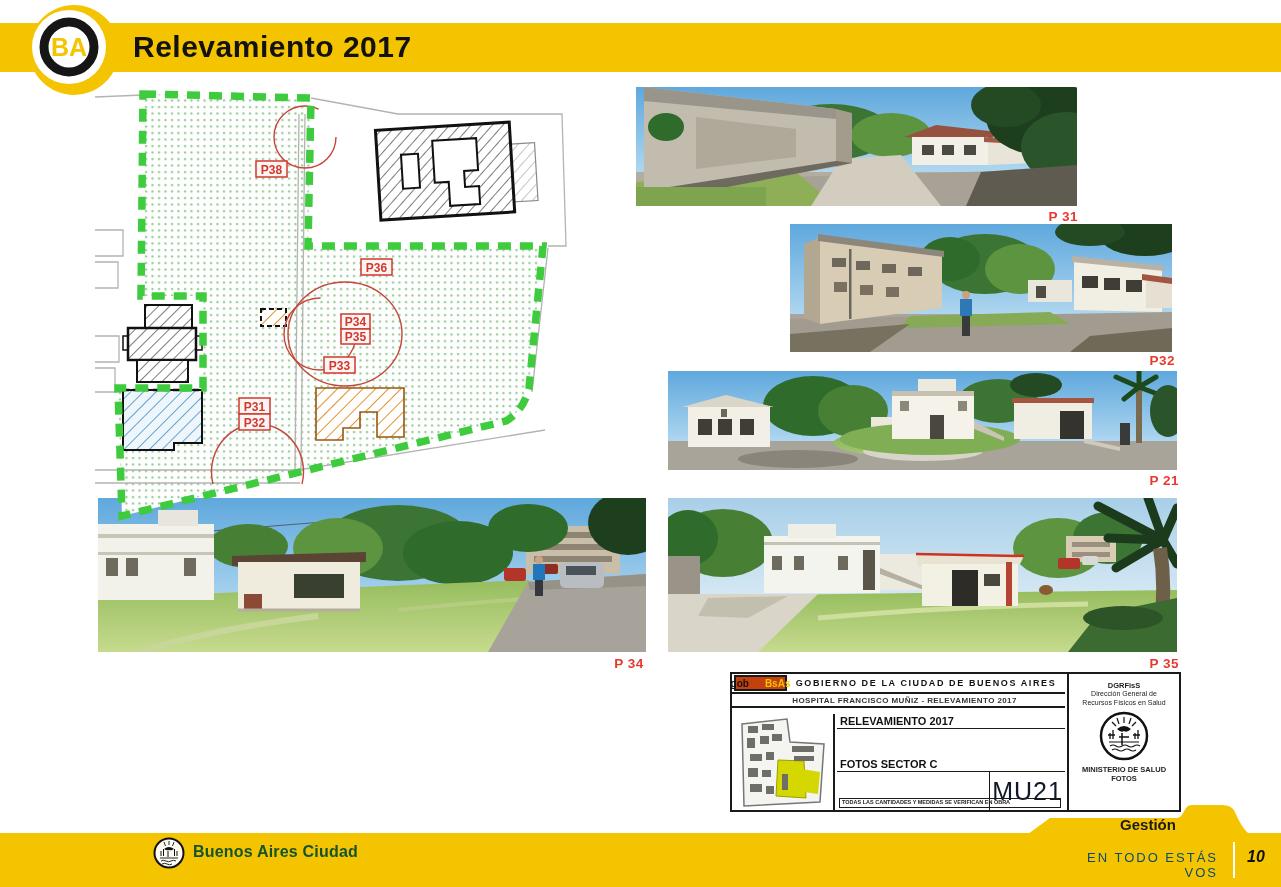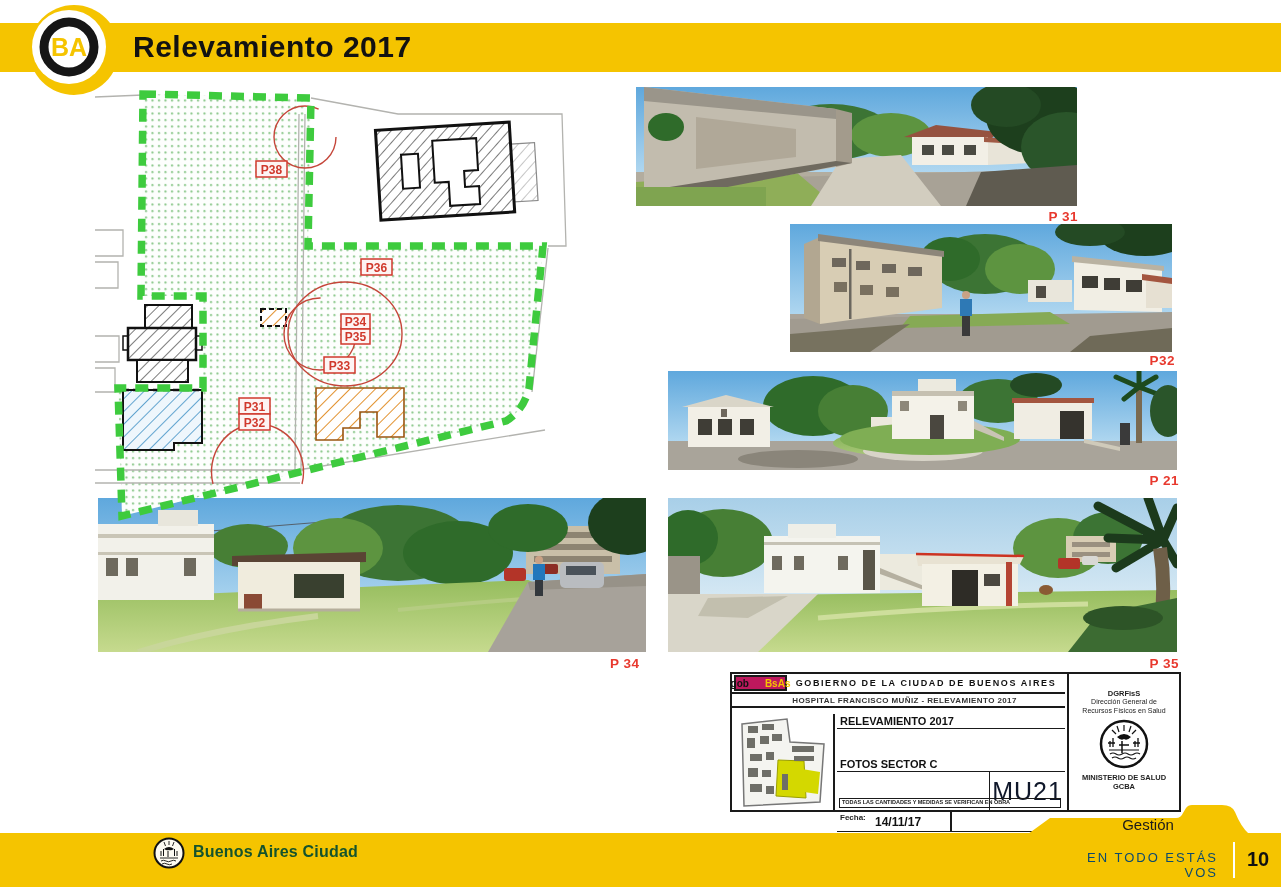--- a/index.html
+++ b/index.html
@@ -10,27 +10,27 @@
   .header-band { position:absolute; left:0; top:23px; width:1281px; height:49px; background:#F5C400; }
   .header-logo { position:absolute; left:18px; top:0; }
   .header-title { position:absolute; left:133px; top:30px; font-size:30px; font-weight:bold; color:#121212; letter-spacing:0.5px; }
 
   
   .photo { position:absolute; display:block; }
   .photo-label { position:absolute; font-weight:bold; color:#e8392e; font-size:13.5px; letter-spacing:0.5px; }
 
   
   .tblock { position:absolute; left:730px; top:672px; width:451px; height:140px; background:#fff; border:2px solid #1a1a1a; font-family:"Liberation Sans", sans-serif; }
-  .tb-right { position:absolute; right:0; top:0; bottom:0; width:112px; border-left:2px solid #1a1a1a; text-align:center; padding-top:15px; }
+  .tb-right { position:absolute; right:0; top:0; bottom:0; width:112px; border-left:2px solid #1a1a1a; text-align:center; padding-top:7px; }
   .tb-right .l1 { font-size:7.5px; font-weight:bold; color:#222; }
   .tb-right .l2 { font-size:7px; color:#222; line-height:8.5px; }
   .tb-right .min { font-size:7.5px; font-weight:bold; color:#222; margin-top:2px; line-height:9px; }
   .tb-left { position:absolute; left:0; top:0; right:114px; bottom:0; }
   .tb-row1 { height:20px; border-bottom:2px solid #1a1a1a; display:flex; align-items:center; }
-  .gob-box { width:53px; height:16px; border:2px solid #1a1a1a; margin-left:2px; font-size:10px; font-weight:bold; display:flex; align-items:center; justify-content:center; background:#be185d; }
+  .gob-box { width:53px; height:16px; border:2px solid #1a1a1a; margin-left:2px; font-size:10px; font-weight:bold; display:flex; align-items:center; justify-content:center; background:#c2410c; }
   .gob-box .g1 { color:#111; } .gob-box .g2 { color:#F5C400;padding-left:16px; }
   .gov-line { flex:1; text-align:center; font-size:9px; font-weight:bold; letter-spacing:1.6px; color:#111; }
   .tb-row2 { height:14px; border-bottom:2px solid #1a1a1a; display:flex; align-items:center; justify-content:center; font-size:8px; font-weight:bold; color:#333; letter-spacing:0.4px;padding-left:12px; }
   .tb-body { position:absolute; left:0; top:40px; right:0; bottom:0; }
   .tb-map { position:absolute; left:0; top:0; bottom:0; width:103px; border-right:2px solid #1a1a1a; }
   .tb-mid { position:absolute; left:105px; top:0; right:0; bottom:0; }
   .tb-t1 { height:15px; border-bottom:1.5px solid #1a1a1a; font-size:11px; font-weight:bold; color:#111; padding-left:3px; line-height:14px; }
   .tb-t2 { height:15px; border-bottom:1.5px solid #1a1a1a; font-size:11px; font-weight:bold; color:#111; padding-left:3px; line-height:14px;margin-top:28px; }
   .tb-mid3 { position:relative; height:39px; border-bottom:1.5px solid #1a1a1a; }
   .tb-small-rows { position:absolute; left:0; top:0; width:152px; height:100%; }
@@ -40,25 +40,25 @@
   .tb-mu { position:absolute; left:152px; top:0; right:0; height:100%; border-left:1.5px solid #1a1a1a; display:flex; align-items:center; justify-content:center; font-size:25px; color:#0f172a; letter-spacing:1px; }
   .tb-fecha { position:relative; height:21px; border-bottom:1.5px solid #1a1a1a; }
   .tb-fecha .flabel { position:absolute; left:3px; top:2px; font-size:8px; font-weight:bold; color:#222; }
   .tb-fecha .fval { position:absolute; left:38px; top:4px; font-size:12px; font-weight:bold; color:#111; }
   .tb-fecha .fdiv { position:absolute; left:113px; top:0; bottom:0; width:1.5px; background:#1a1a1a; }
   .tb-disc { position:absolute; left:2px; right:4px; bottom:2px; height:10px; border:1.5px solid #1a1a1a; font-size:5.5px; font-weight:bold; color:#222; line-height:7px; padding-left:2px; white-space:nowrap; overflow:hidden; }
 
   
   .footer-bar { position:absolute; left:0; top:833px; width:1281px; height:54px; background:#F5C400; }
   .footer-tab { position:absolute; left:1020px; top:800px; }
-  .gestion { position:absolute; left:1108px; top:816px; width:80px; text-align:center; font-size:15px; font-weight:normal; color:#1a1a1a; }
+  .gestion { position:absolute; left:1108px; top:816px; width:80px; text-align:center; font-size:15px; font-weight:bold; color:#1a1a1a; }
   .brand { position:absolute; left:193px; top:843px; font-size:16px; font-weight:bold; color:#14532d; letter-spacing:0.2px; }
   .footer-seal { position:absolute; left:152px; top:836px; }
   .slogan { position:absolute; left:1060px; top:850px; width:158px; text-align:right; font-size:13px; color:#0c4a6e; letter-spacing:2px; }
-  .page-num { position:absolute; left:1247px; top:848px; font-size:20px; font-weight:bold; color:#111; }
+  .page-num { position:absolute; left:1247px; top:848px; font-size:16px; font-weight:bold; color:#111;font-style:italic; }
   .footer-div { position:absolute; left:1233px; top:842px; width:2px; height:36px; background:#ffffff; }
 
   svg { display:block; }
 </style>
 </head>
 <body>
 
 <div class="page">
 
   <svg width="0" height="0" style="position:absolute">
@@ -268,21 +268,21 @@
     <line x1="140" y1="112" x2="262" y2="112" stroke="#b5ae9c" stroke-width="3"></line>
 
     <rect x="406" y="70" width="22" height="13" rx="3" fill="#b33428"></rect>
     <rect x="444" y="66" width="16" height="10" rx="2" fill="#8c2e24"></rect>
     <rect x="462" y="64" width="44" height="26" rx="5" fill="#b9bcc0"></rect>
     <rect x="468" y="68" width="30" height="9" fill="#4a525a"></rect>
     <circle cx="441" cy="62" r="4" fill="#caa285"></circle>
     <rect x="435" y="66" width="12" height="16" fill="#2277bb"></rect>
     <rect x="437" y="82" width="8" height="16" fill="#33383d"></rect>
   </svg>
-  <div class="photo-label" style="left:610px; top:656px; width:38px; text-align:left;">P 34</div>
+  <div class="photo-label" style="left:610px; top:656px; width:38px; text-align:center;">P 34</div>
 
   <svg class="photo" style="left:668px; top:498px" width="509" height="154" viewBox="0 0 509 154">
     <rect width="509" height="154" fill="url(#skyg2)"></rect>
     <ellipse cx="55" cy="45" rx="50" ry="34" fill="#477f35"></ellipse>
     <ellipse cx="20" cy="40" rx="30" ry="28" fill="#2f6b2a"></ellipse>
     <ellipse cx="390" cy="50" rx="45" ry="30" fill="#5d9440"></ellipse>
     <ellipse cx="440" cy="40" rx="35" ry="26" fill="#3c7434"></ellipse>
     <rect x="398" y="38" width="50" height="26" fill="#d8cdb4"></rect>
     <rect x="404" y="44" width="38" height="5" fill="#9a9080"></rect>
     <rect x="404" y="54" width="38" height="5" fill="#9a9080"></rect>
@@ -409,21 +409,21 @@
       <div class="l2">Recursos Físicos en Salud</div>
       <svg width="54" height="54" viewBox="0 0 54 54" style="margin:2px auto 0;">
         <circle cx="27" cy="27" r="23" fill="none" stroke="#111" stroke-width="2.5"></circle>
         <path d="M27 8 L27 14 M20 9 L22 15 M34 9 L32 15 M15 13 L19 17 M39 13 L35 17" stroke="#111" stroke-width="1.2"></path>
         <path d="M20 20 Q27 14 34 20 Q30 24 27 22 Q24 24 20 20" fill="#111"></path>
         <path d="M13 30 v-6 M16 30 v-9 M11 26 h7 M38 30 v-6 M41 30 v-9 M36 26 h7" stroke="#111" stroke-width="1.3"></path>
         <path d="M25 24 v12 M22 28 h10" stroke="#111" stroke-width="1.5"></path>
         <path d="M12 33 h30 M13 37 q3 -2 6 0 q3 2 6 0 q3 -2 6 0 q3 2 6 0 q3 -2 6 0 M15 41 q3 -2 6 0 q3 2 6 0 q3 -2 6 0 q3 2 6 0" stroke="#111" stroke-width="1.2" fill="none"></path>
       </svg>
       <div class="min">MINISTERIO DE SALUD</div>
-      <div class="min" style="margin-top:0;">GCBA</div>
+      <div class="min" style="margin-top:0;">FOTOS</div>
     </div>
     <div class="tb-left">
       <div class="tb-row1">
         <div class="gob-box">
           <span class="g1">gob</span>
             <span class="g2">BsAs</span>
         </div>
         <div class="gov-line">GOBIERNO DE LA CIUDAD DE BUENOS AIRES</div>
       </div>
       <div class="tb-row2">HOSPITAL FRANCISCO MUÑIZ - RELEVAMIENTO 2017</div>
@@ -450,25 +450,20 @@
                 <rect x="50" y="60" width="6" height="16"></rect>
             </g>
           </svg>
         </div>
         <div class="tb-mid">
           <div class="tb-t1">RELEVAMIENTO 2017</div>
           <div class="tb-t2">FOTOS SECTOR C</div>
           <div class="tb-mid3">
             <div class="tb-mu">MU21</div>
           </div>
-          <div class="tb-fecha">
-            <span class="flabel">Fecha:</span>
-            <span class="fval">14/11/17</span>
-            <span class="fdiv"></span>
-          </div>
           <div class="tb-disc">TODAS LAS CANTIDADES Y MEDIDAS SE VERIFICAN EN OBRA</div>
         </div>
       </div>
     </div>
   </div>
 
   <div class="footer-bar"></div>
   <svg class="footer-tab" width="261" height="34" viewBox="0 0 261 34">
     <path d="M8 34 L30 18 L156 18 Q161 18 163 13 L166 8 Q168 5 172 5 L202 5 Q212 5 215 12 Q221 27 229 34 Z" fill="#F5C400"></path>
   </svg>

